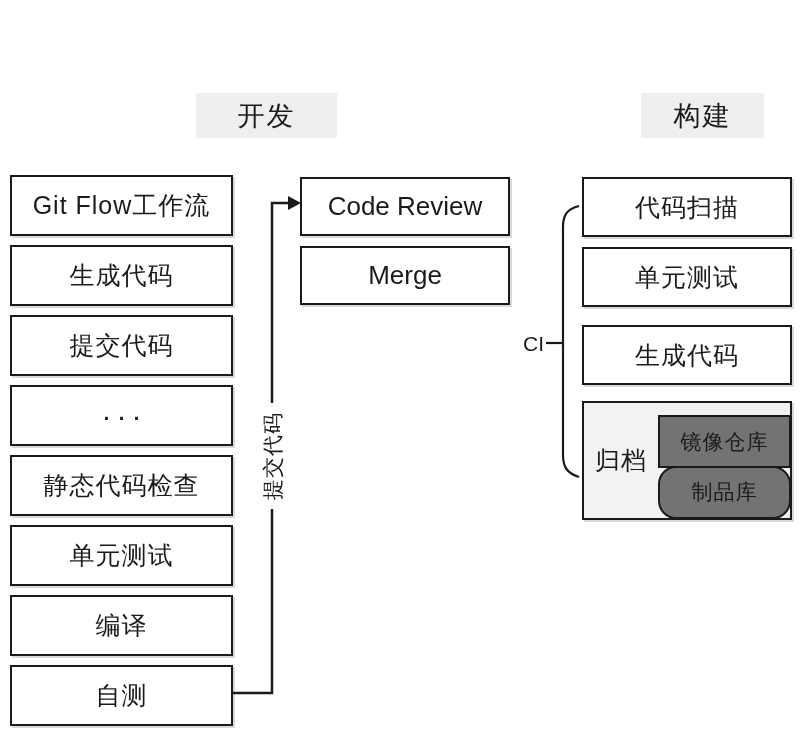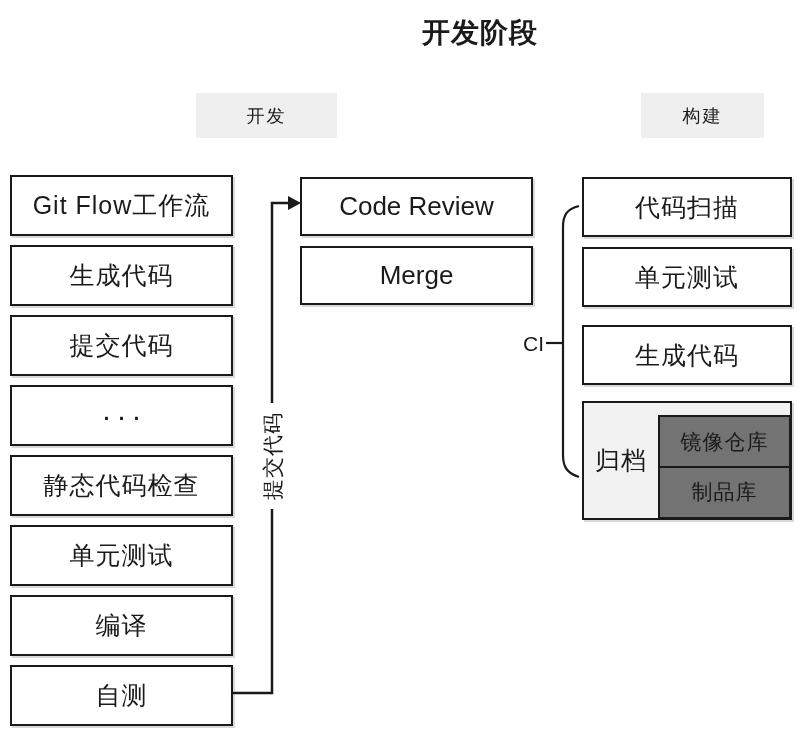--- a/index.html
+++ b/index.html
@@ -23,38 +23,38 @@
     font-weight: bold;
     letter-spacing: 1px;
   }
   .col-header {
     position: absolute;
     height: 45px;
     background: #efefef;
     display: flex;
     align-items: center;
     justify-content: center;
-    font-size: 18px;
+    font-size: 27px;
     letter-spacing: 2px;
   }
   .hdr-dev  { left: 196px; top: 93px; width: 141px; }
   .hdr-build{ left: 641px; top: 93px; width: 123px; }
   .node {
     position: absolute;
     background: #ffffff;
     border: 2.5px solid #1a1a1a;
     box-shadow: 2px 2px 0 #d9d9d9;
     display: flex;
     align-items: center;
     justify-content: center;
     font-size: 25px;
     letter-spacing: 1px;
   }
   .dev-node  { left: 10px;  width: 223px; height: 61px; }
-  .mid-node  { left: 300px; width: 233px; height: 59px; font-size: 26px; letter-spacing: 0; }
+  .mid-node  { left: 300px; width: 210px; height: 59px; font-size: 26px; letter-spacing: 0; }
   .build-node{ left: 582px; width: 210px; height: 60px; }
   .dots { font-size: 30px; letter-spacing: 5px; padding-left: 5px; }
   .archive {
     position: absolute;
     left: 582px; top: 401px; width: 210px; height: 119px;
     background: #f2f2f2;
     border: 2.5px solid #1a1a1a;
     box-shadow: 2px 2px 0 #d9d9d9;
   }
   .archive-label {
@@ -69,21 +69,21 @@
     display: flex; flex-direction: column;
   }
   .archive-cell {
     flex: 1;
     border: 2.5px solid #1a1a1a;
     background: #737373;
     display: flex; align-items: center; justify-content: center;
     font-size: 21px;
     letter-spacing: 1px;
   }
-  .archive-cell + .archive-cell { margin-top: -2.5px; }
+  .archive-cell + .archive-cell { margin-top: -2.5px; border-radius: 18px; }
   .edge-layer {
     position: absolute; inset: 0;
     width: 800px; height: 730px;
     pointer-events: none;
   }
   .submit-label {
     position: absolute;
     left: 219px; top: 443px;
     width: 106px; height: 26px;
     background: #ffffff;
@@ -99,21 +99,20 @@
     text-align: right;
     font-size: 21px;
     line-height: 24px;
   }
 </style>
 </head>
 <body>
 
 <div class="canvas">
 
-  <div class="title">开发阶段</div>
 
   <div class="col-header hdr-dev">开发</div>
   <div class="col-header hdr-build">构建</div>
 
   <div class="node dev-node" style="top:175px">Git Flow工作流</div>
   <div class="node dev-node" style="top:245px">生成代码</div>
   <div class="node dev-node" style="top:315px">提交代码</div>
   <div class="node dev-node dots" style="top:385px">···</div>
   <div class="node dev-node" style="top:455px">静态代码检查</div>
   <div class="node dev-node" style="top:525px">单元测试</div>

